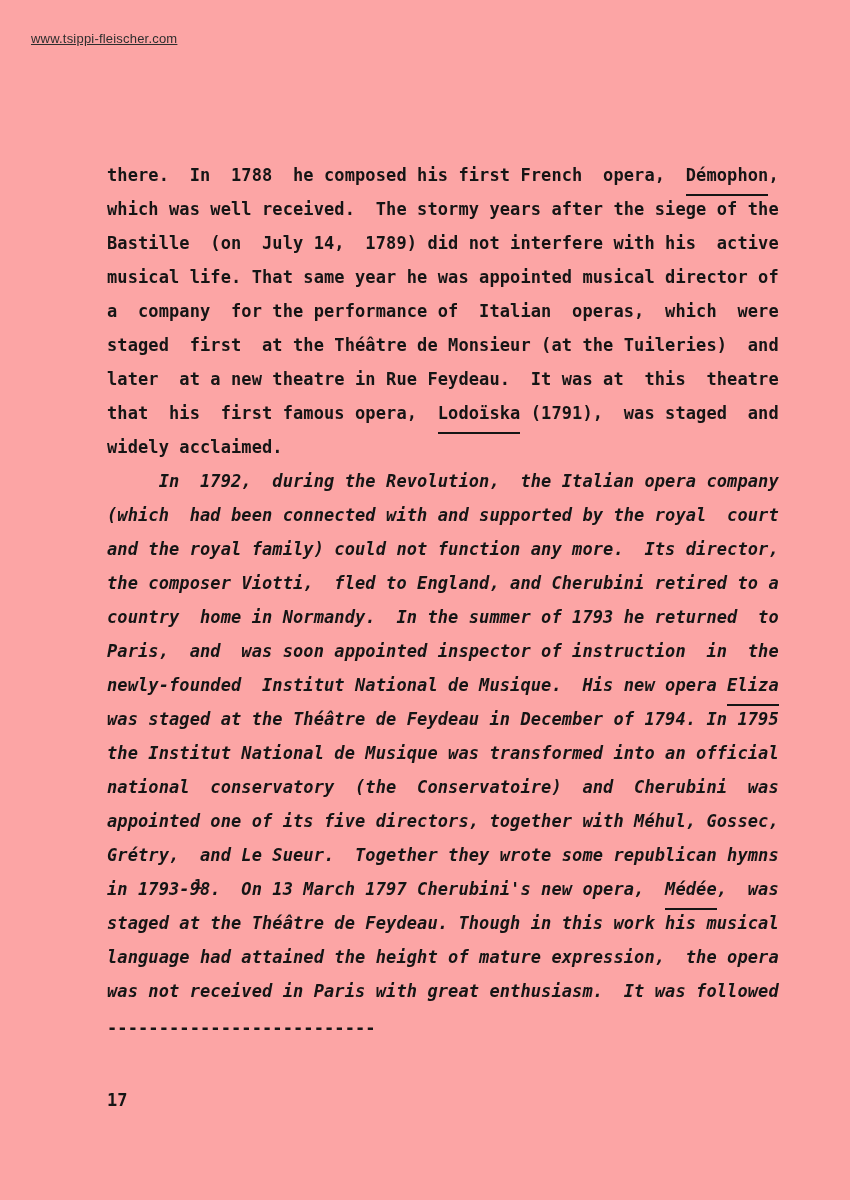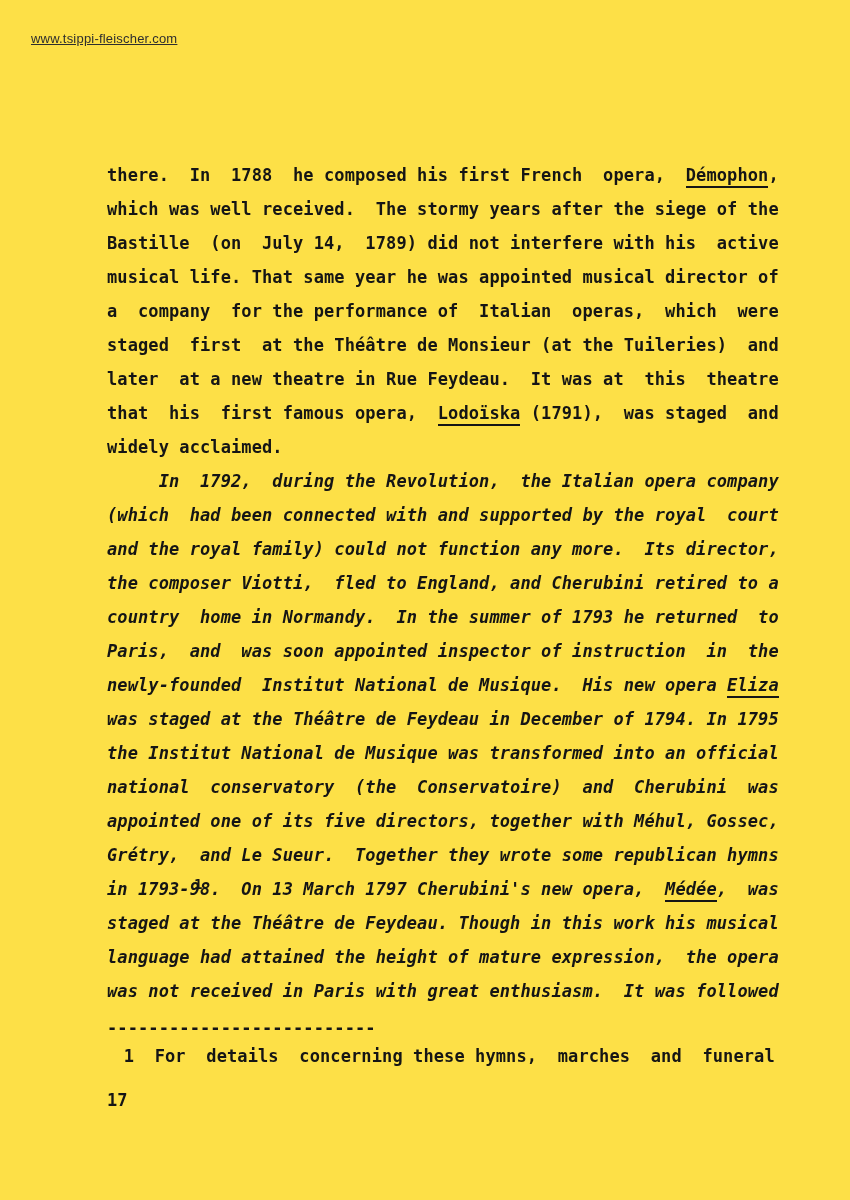--- a/index.html
+++ b/index.html
@@ -1,20 +1,20 @@
 <!DOCTYPE html>
 <html><head>
 <meta charset="utf-8">
 <style>
   html,body { margin:0; padding:0; background:#e8e8e8; }
   .page {
     position:relative;
     width:850px; height:1200px;
     margin:0 auto;
-    background:#fde047;
+    background:#fca5a5;
     font-family:"DejaVu Sans Mono", monospace;
     color:#151515;
     overflow:hidden;
   }
   .site-link {
     position:absolute; left:31px; top:31px;
     font-family:"Liberation Sans", sans-serif;
     font-size:13px; letter-spacing:0.2px;
     color:#2e2e2e;
     text-decoration:underline;
@@ -22,21 +22,21 @@
   .para {
     position:absolute; left:107px;
     font-size:17px; font-weight:700;
     line-height:34px;
     letter-spacing:0.1px;
     white-space:pre;
   }
   .p1 { top:158px; }
   .p2 { top:464px;font-style:italic; }
   .line { height:34px; }
-  .u { border-bottom:2px solid #151515; padding-bottom:1px; }
+  .u { border-bottom:2px solid #151515; padding-bottom:9px; }
   .fn-ref-sup {
     position:absolute; left:194px; top:876px;
     font-size:14px; font-weight:700;
   }
   .fn-rule {
     position:absolute; left:107px; top:1018px;
     font-size:17px; font-weight:700;
     letter-spacing:0.1px; white-space:pre;
   }
   .footnote {
@@ -61,17 +61,17 @@
   <div class="site-link">www.tsippi-fleischer.com</div>
 
   <div class="para p1"><div class="line"><span>there.  In  1788  he composed his first French  opera,  </span><span class="u">Démophon</span><span>,</span></div><div class="line"><span>which was well received.  The stormy years after the siege of the</span></div><div class="line"><span>Bastille  (on  July 14,  1789) did not interfere with his  active</span></div><div class="line"><span>musical life. That same year he was appointed musical director of</span></div><div class="line"><span>a  company  for the performance of  Italian  operas,  which  were</span></div><div class="line"><span>staged  first  at the Théâtre de Monsieur (at the Tuileries)  and</span></div><div class="line"><span>later  at a new theatre in Rue Feydeau.  It was at  this  theatre</span></div><div class="line"><span>that  his  first famous opera,  </span><span class="u">Lodoïska</span><span> (1791),  was staged  and</span></div><div class="line"><span>widely acclaimed.</span></div></div>
 
   <div class="para p2"><div class="line"><span>     In  1792,  during the Revolution,  the Italian opera company</span></div><div class="line"><span>(which  had been connected with and supported by the royal  court</span></div><div class="line"><span>and the royal family) could not function any more.  Its director,</span></div><div class="line"><span>the composer Viotti,  fled to England, and Cherubini retired to a</span></div><div class="line"><span>country  home in Normandy.  In the summer of 1793 he returned  to</span></div><div class="line"><span>Paris,  and  was soon appointed inspector of instruction  in  the</span></div><div class="line"><span>newly-founded  Institut National de Musique.  His new opera </span><span class="u">Eliza</span></div><div class="line"><span>was staged at the Théâtre de Feydeau in December of 1794. In 1795</span></div><div class="line"><span>the Institut National de Musique was transformed into an official</span></div><div class="line"><span>national  conservatory  (the  Conservatoire)  and  Cherubini  was</span></div><div class="line"><span>appointed one of its five directors, together with Méhul, Gossec,</span></div><div class="line"><span>Grétry,  and Le Sueur.  Together they wrote some republican hymns</span></div><div class="line"><span>in 1793-98.  On 13 March 1797 Cherubini's new opera,  </span><span class="u">Médée</span><span>,  was</span></div><div class="line"><span>staged at the Théâtre de Feydeau. Though in this work his musical</span></div><div class="line"><span>language had attained the height of mature expression,  the opera</span></div><div class="line"><span>was not received in Paris with great enthusiasm.  It was followed</span></div></div>
 
   <div class="fn-ref-sup">1</div>
 
   <div class="fn-rule">--------------------------</div>
 
-  <div class="footnote"><div class="line"><span>  1  For  details  concerning these hymns,  marches  and  funeral</span></div></div>
+  <div class="footnote"></div>
 
   <div class="page-number">17</div>
 
 </div>
 
 </body></html>

